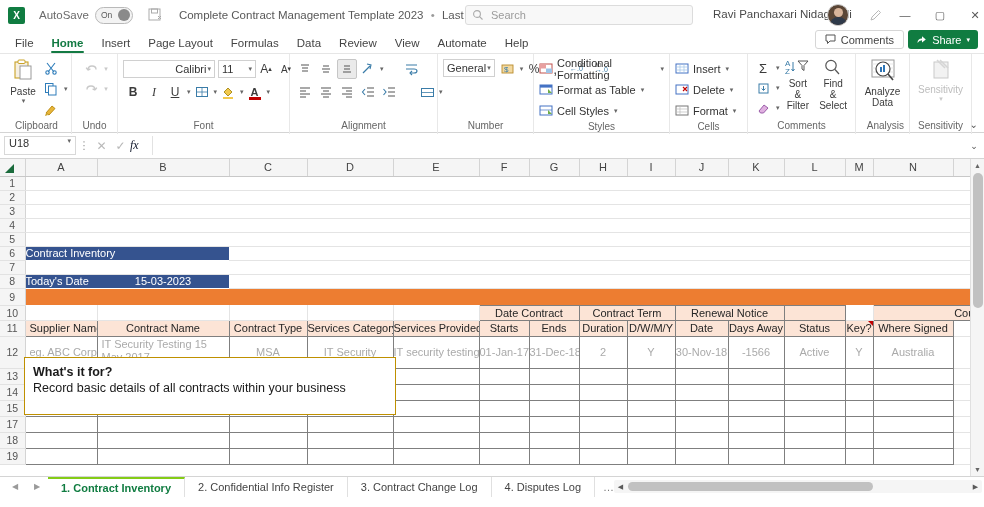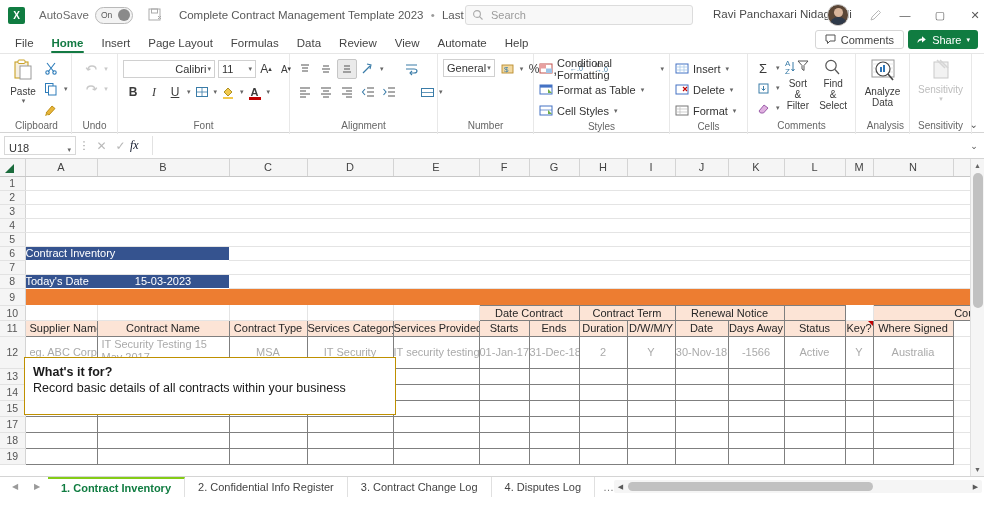--- a/index.html
+++ b/index.html
@@ -224,21 +224,21 @@
   .formulabar {
     height: 26px;
     display: flex; align-items: center;
     background: #fff;
     border-bottom: 1px solid #d4d4d4;
     padding-left: 4px;
   }
   .namebox {
     width: 72px; height: 19px;
     border: 1px solid #d8d8d8; background: #fff;
-    display: flex; align-items: flex-end; justify-content: space-between;
+    display: flex; align-items: flex-start; justify-content: space-between;
     padding: 0 4px; font-size: 11px; color: #333;
   }
   .fb-dots { width: 16px; text-align: center; color: #9a9a9a; font-size: 11px; }
   .fb-btn { width: 19px; text-align: center; color: #b8b8b8; font-size: 12px; }
   .fb-fx { width: 22px; color: #0f172a; font-size: 12px; font-style: italic; font-family: "Liberation Serif", serif; }
   .fb-input {
     flex: 1; height: 19px;
     border-left: 1px solid #e2e2e2;
     font-size: 11px; color: #333;
     padding-left: 6px;

